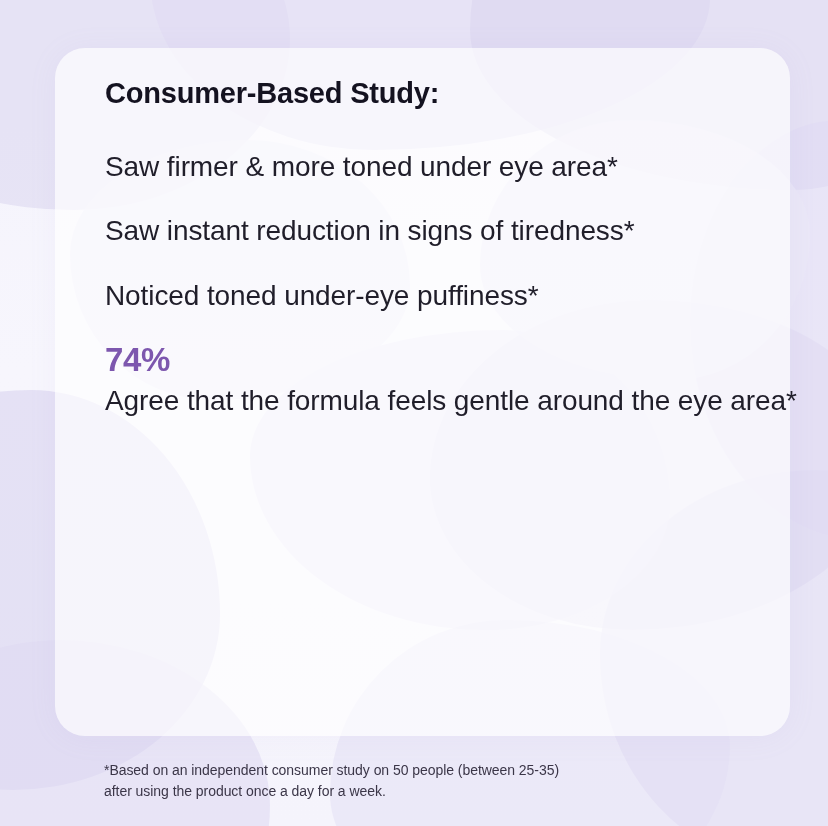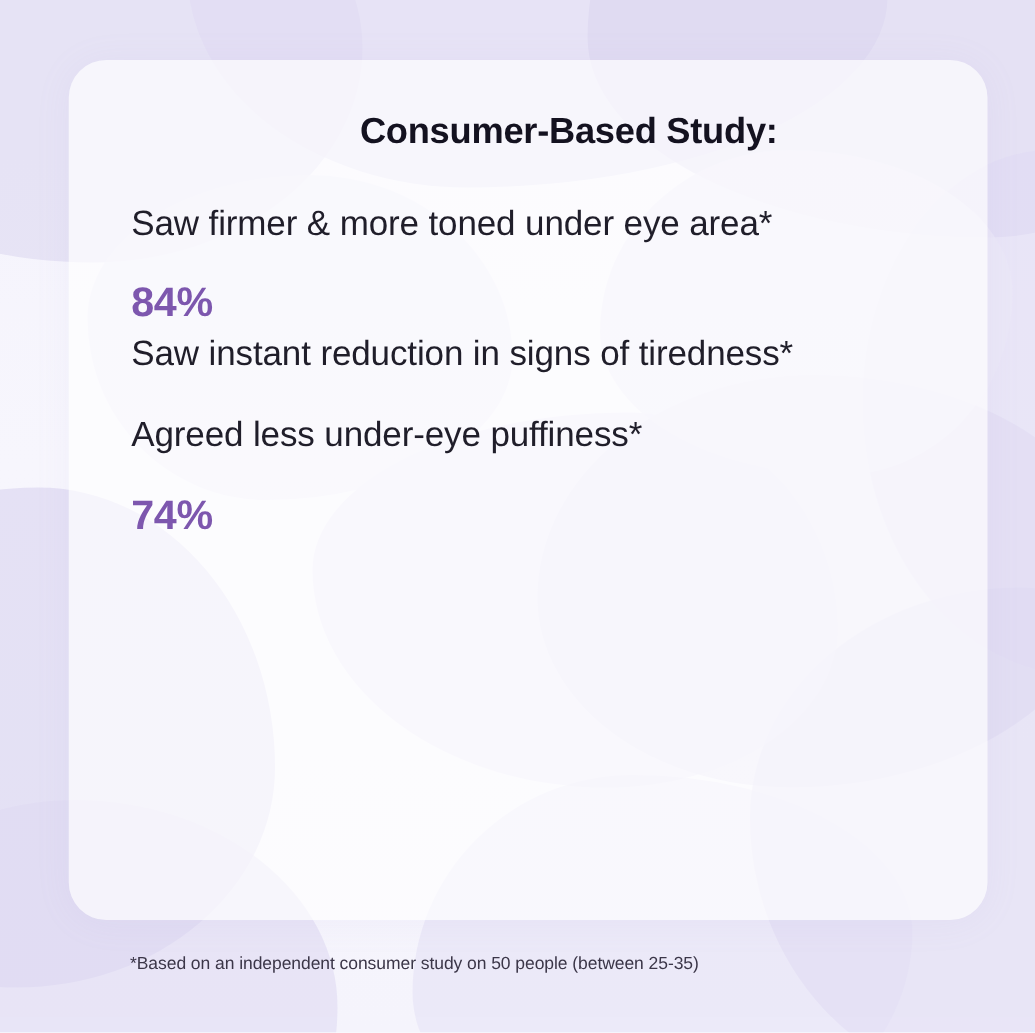--- a/index.html
+++ b/index.html
@@ -136,27 +136,26 @@
   
   .content {
     position: absolute;
     left: 105px;
     top: 48px;
     width: 700px;
   }
 
   .page-title {
     margin: 0;
-    padding-top: 40px;
+    padding-top: 28px;
     font-size: 29px;
     font-weight: 700;
     letter-spacing: -0.2px;
     color: #141220;
     line-height: 1.2;
-    text-align: center;
   }
 
   .stats {
     margin-top: 36px;
   }
 
   .stat-row {
     margin-bottom: 24px;
   }
   .stat-row:last-child { margin-bottom: 0; margin-top: 16px; }
@@ -220,32 +219,33 @@
     <div class="stats">
 
       <div class="stat-row">
         <div class="stat-label">Saw firmer &amp; more toned under eye area*</div>
       </div>
 
       <div class="stat-row">
       </div>
 
       <div class="stat-row">
-        <div class="stat-value">84%</div>
         <div class="stat-label">Saw instant reduction in signs of tiredness*</div>
       </div>
 
       <div class="stat-row">
-        <div class="stat-label">Agreed less under-eye puffiness*</div>
+        <div class="stat-label">Noticed toned under-eye puffiness*</div>
       </div>
 
       <div class="stat-row">
         <div class="stat-value">74%</div>
+        <div class="stat-label">Agree that the formula feels gentle around the eye area*</div>
       </div>
 
     </div>
   </div>
 
   <div class="footnote">
     <span class="footnote-line">*Based on an independent consumer study on 50 people (between 25-35)</span>
+    <span class="footnote-line">after using the product once a day for a week.</span>
   </div>
 
 </div>
 
 </body></html>

